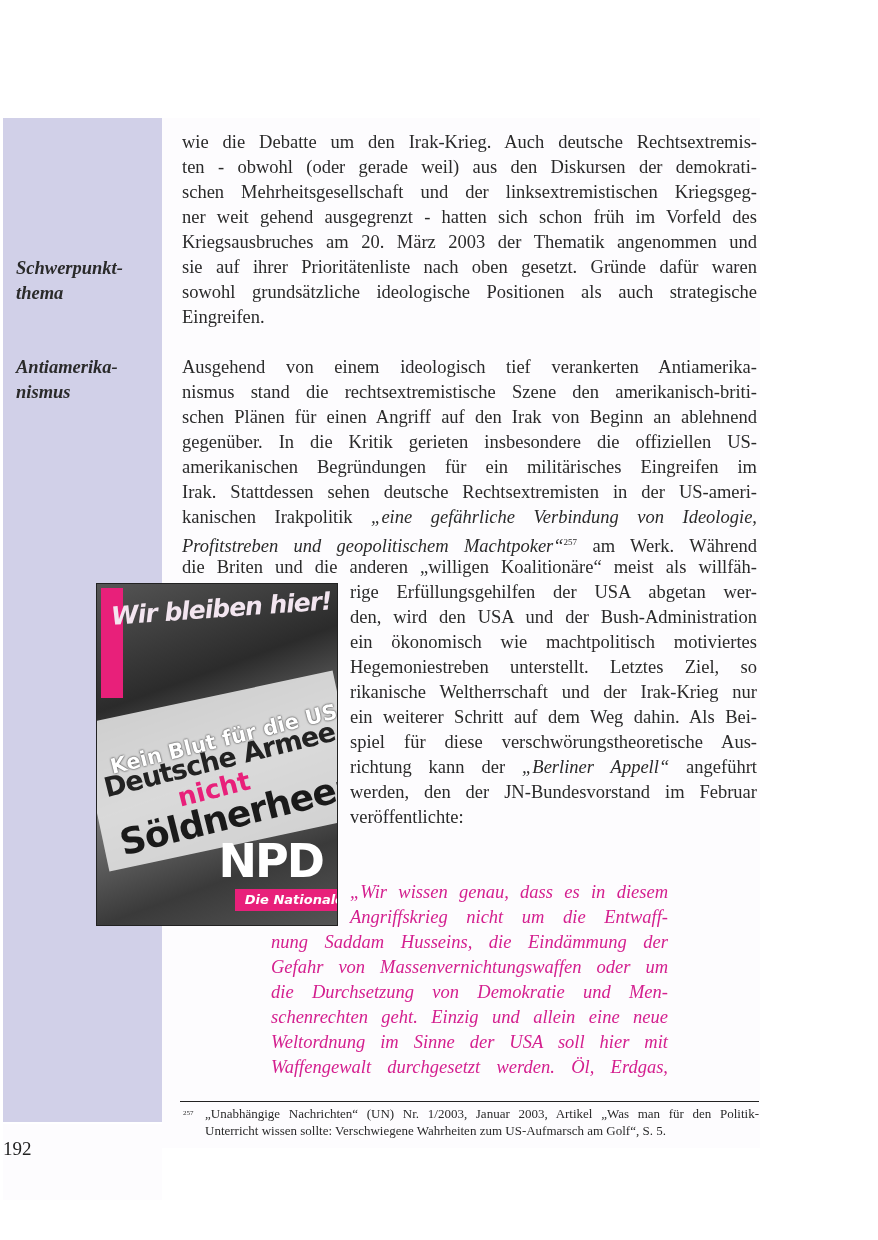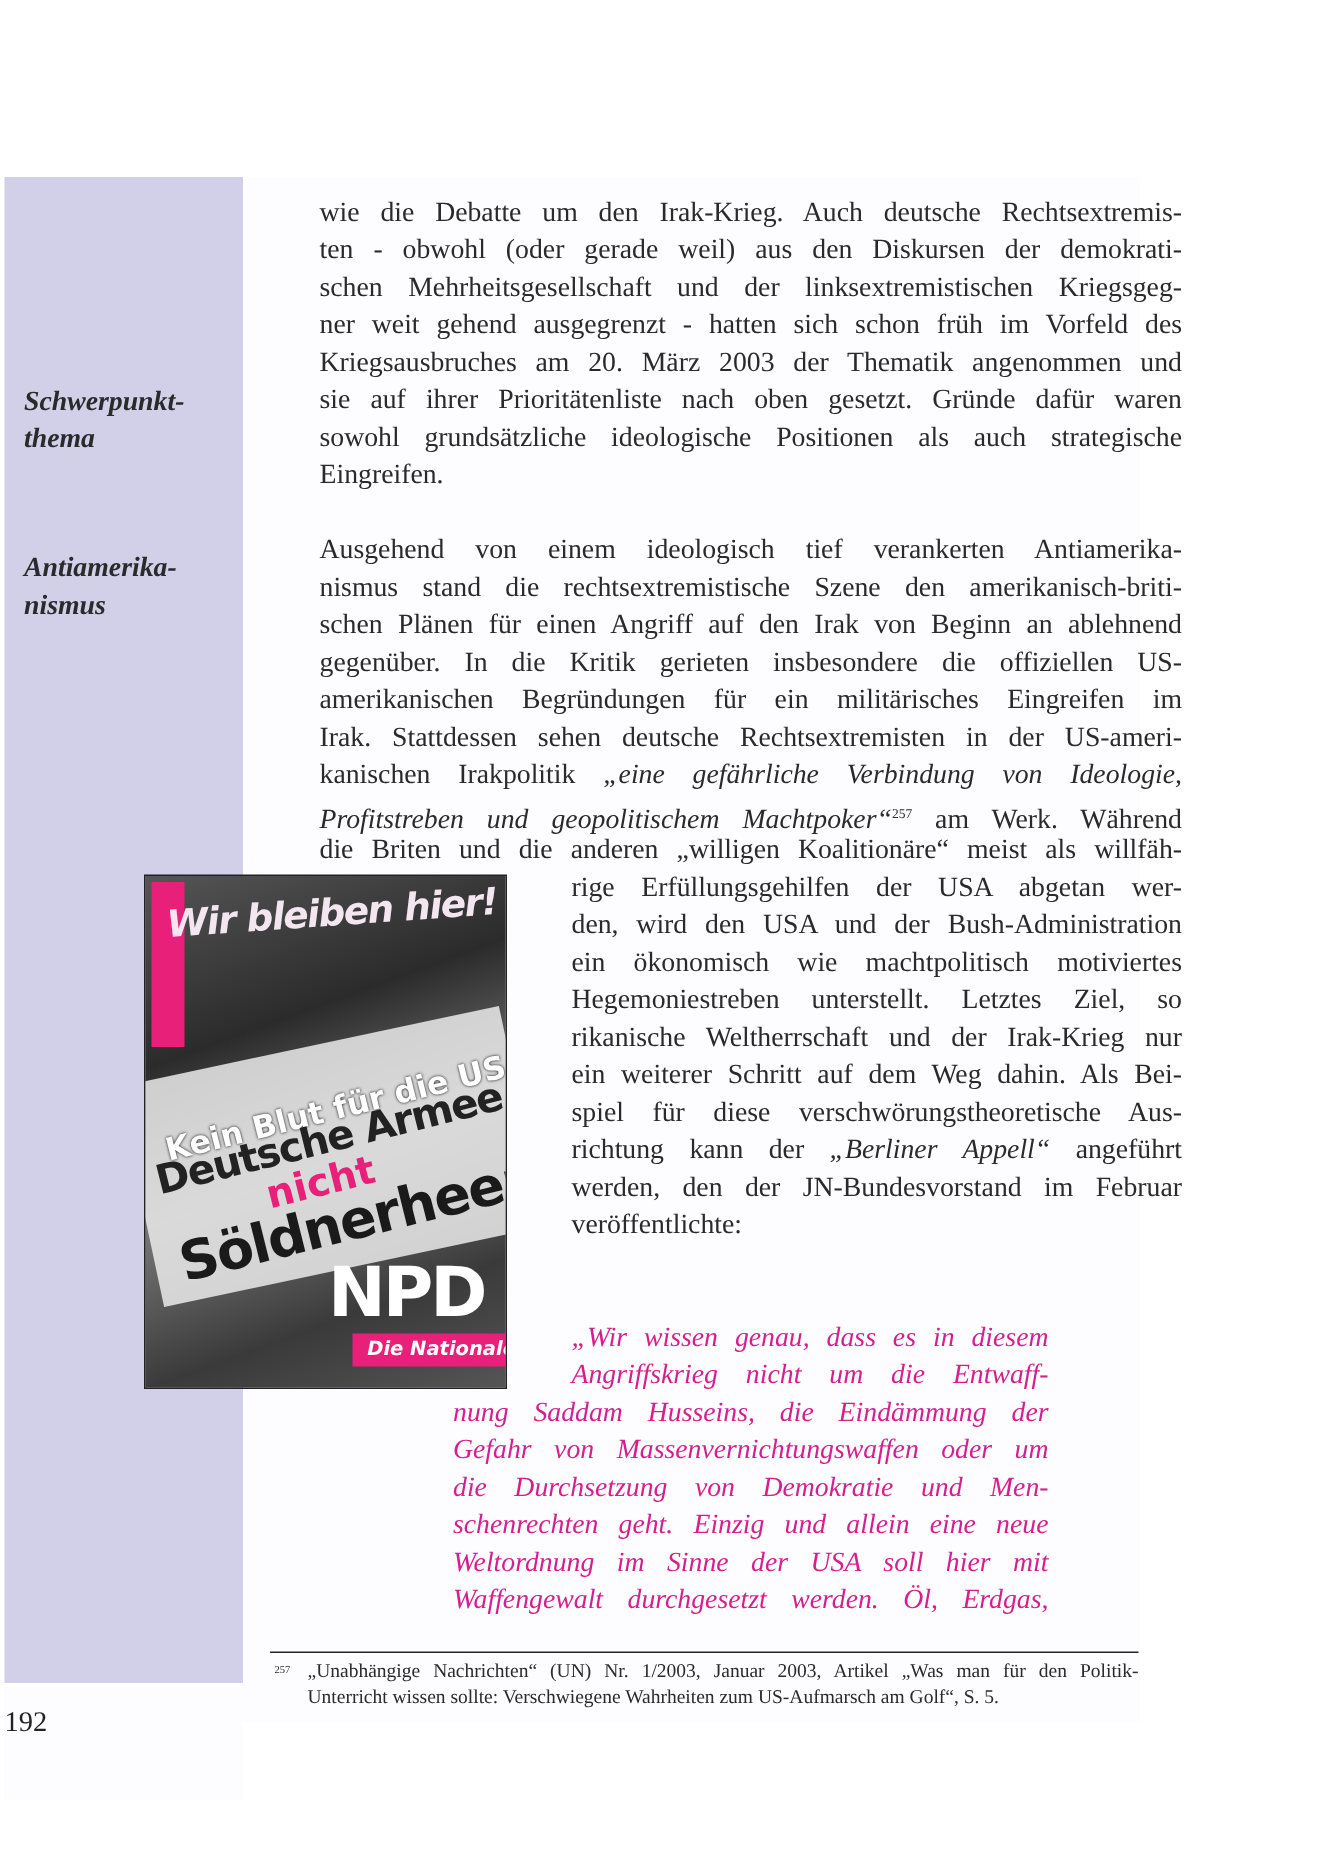--- a/index.html
+++ b/index.html
@@ -3,21 +3,21 @@
 <meta charset="utf-8">
 <style>
   html, body { margin:0; padding:0; background:#ffffff; }
   body { width:878px; height:1240px; position:relative; overflow:hidden;
          font-family:"Liberation Serif", serif; color:#2a2a2a; }
   .sidebar { position:absolute; left:3px; top:118px; width:159px; height:1004px; background:#d1d0e8; }
   .pagenum-box { position:absolute; left:3px; top:1124px; width:159px; height:76px; background:#fdfcfe; }
   .pagenum { position:absolute; left:0; width:159px; top:14px; text-align:left; font-size:19px; color:#222; }
   .main-bg { position:absolute; left:162px; top:118px; width:598px; height:1030px; background:#fdfcfe; }
   .margin-note { position:absolute; left:16px; font-size:18.5px; font-weight:bold; font-style:italic; line-height:25px; color:#2a2a2a; }
-  .para { position:absolute; font-size:18.5px; line-height:25px; text-align:justify; text-align-last:left;margin-left:31px; }
+  .para { position:absolute; font-size:18.5px; line-height:25px; text-align:justify; text-align-last:left; }
   .line { display:block; white-space:nowrap; text-align:justify; text-align-last:justify; height:25px; }
   .line.last { text-align-last:left; }
   .it { font-style:italic; }
   sup.fn { font-size:9px; vertical-align:7px; }
   .quote { color:#d4208f; font-style:italic; }
   .poster { position:absolute; left:96px; top:583px; width:240px; height:341px; border:1px solid #222;
             background:linear-gradient(160deg,#555 0%,#2b2b2b 30%,#777 55%,#3a3a3a 80%,#555 100%); overflow:hidden; }
   .poster .pink-bar { position:absolute; left:4px; top:4px; width:22px; height:110px; background:#e8207a; }
   .poster .p-head { position:absolute; left:14px; top:10px; font-family:"DejaVu Sans", sans-serif; font-weight:bold; font-style:italic; color:#f3e6f0; font-size:25px; transform:rotate(-4deg); letter-spacing:-1px; }
   .poster .banner { position:absolute; left:-6px; top:112px; width:260px; height:150px; background:rgba(235,235,235,0.85); transform:rotate(-12deg); }
@@ -35,21 +35,21 @@
 </head>
 <body>
 
 <div class="sidebar"></div>
 <div class="main-bg"></div>
 
 <div class="margin-note" style="top:256px;">
   <span class="line last">Schwerpunkt-</span>
   <span class="line last">thema</span>
 </div>
-<div class="margin-note" style="top:355px;margin-top:12px;">
+<div class="margin-note" style="top:355px;">
   <span class="line last">Antiamerika-</span>
   <span class="line last">nismus</span>
 </div>
 
 <div class="para" style="left:182px; top:130px; width:575px;">
   <span class="line">wie die Debatte um den Irak-Krieg. Auch deutsche Rechtsextremis-</span>
   <span class="line">ten - obwohl (oder gerade weil) aus den Diskursen der demokrati-</span>
   <span class="line">schen Mehrheitsgesellschaft und der linksextremistischen Kriegsgeg-</span>
   <span class="line">ner weit gehend ausgegrenzt - hatten sich schon früh im Vorfeld des</span>
   <span class="line">Kriegsausbruches am 20. März 2003 der Thematik angenommen und</span>

